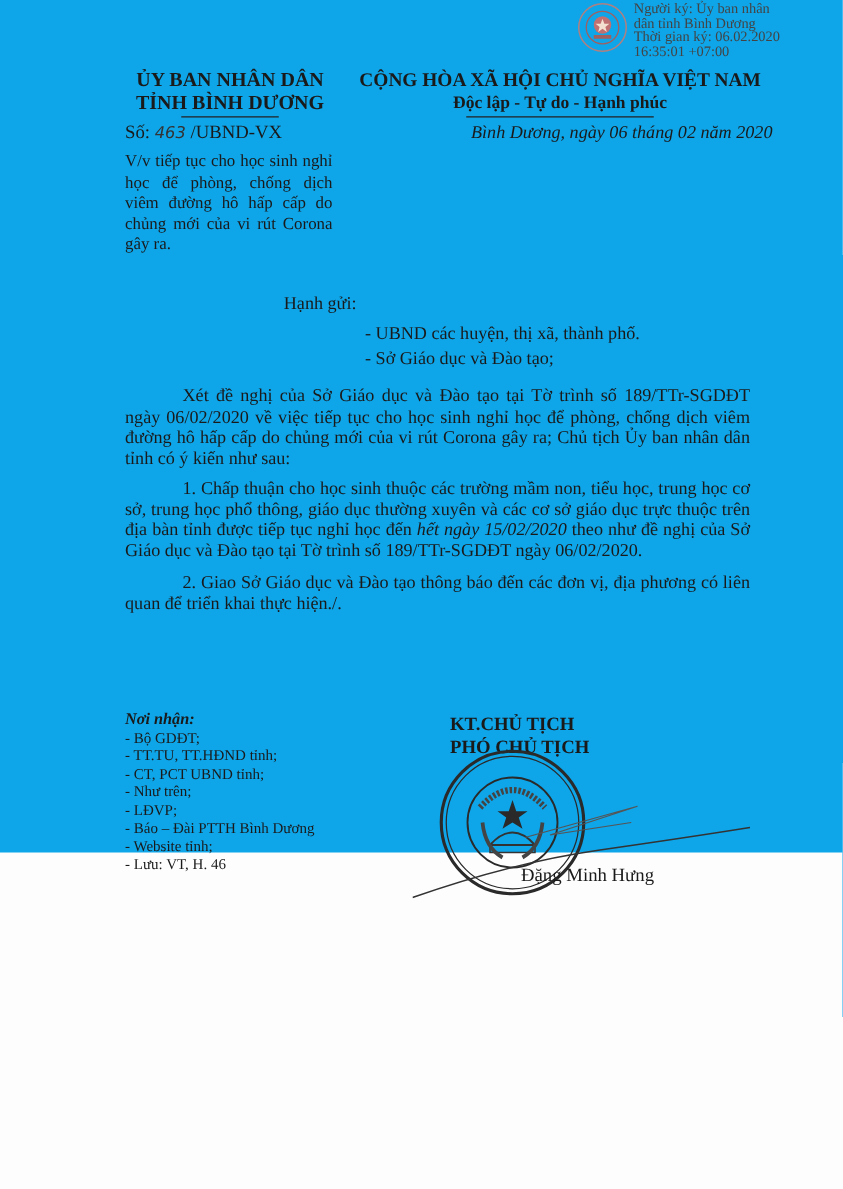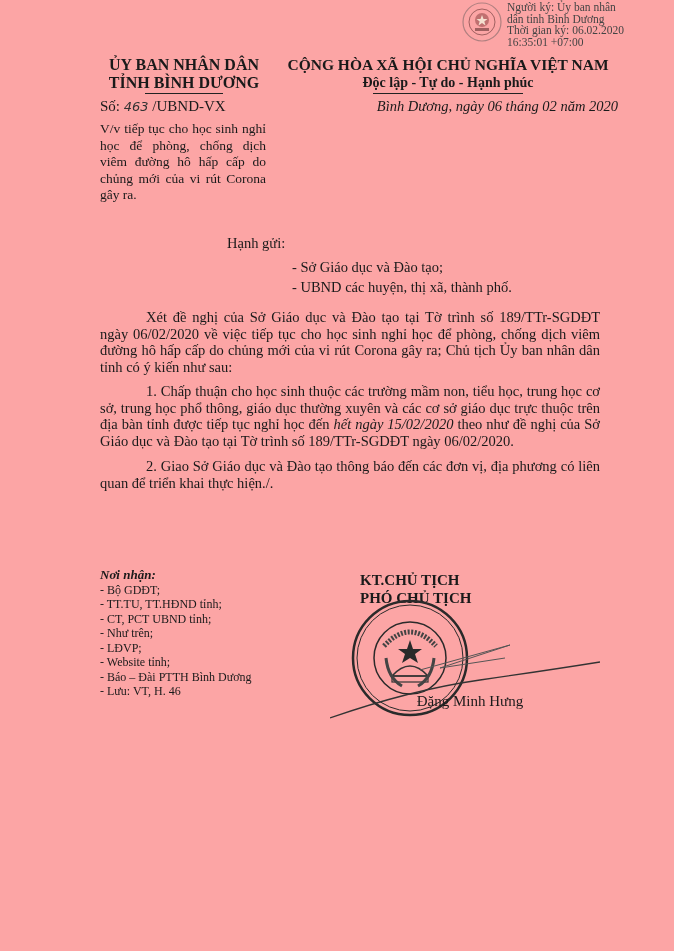--- a/index.html
+++ b/index.html
@@ -1,20 +1,20 @@
 <!DOCTYPE html>
 <html><head>
 <meta charset="utf-8">
 <style>
   html, body { margin:0; padding:0; }
   body {
     width:674px; height:951px; background:#fdfdfd; position:relative; overflow:hidden;
     font-family:"Liberation Serif", serif; color:#1a1a1a;
   }
-  .page { position:absolute; left:0; top:0; width:674px; height:951px; background:#fca5a5; }
+  .page { position:absolute; left:0; top:0; width:674px; height:682px; background:#0ea5e9; }
   .abs { position:absolute; }
   .left-head { left:100px; top:56px; width:168px; text-align:center; font-weight:bold; font-size:16px; line-height:18px; }
   .left-head .rule { width:78px; height:1px; background:#222; margin:1px auto 0; }
   .so-line { left:100px; top:98px; width:168px; text-align:left; font-size:15px; }
   .so-line .hand { font-family:"DejaVu Sans", sans-serif; font-size:13px; color:#333; font-style:italic; }
   .vv { left:100px; top:121px; width:166px; font-size:13.5px; line-height:16.5px; text-align:justify; }
   .right-head { left:278px; top:56px; width:340px; text-align:center; font-weight:bold; font-size:15.5px; line-height:18px; }
   .motto { font-size:14px; }
   .motto-rule { width:150px; height:1px; background:#222; margin:1px auto 0; }
   .date-line { left:278px; top:98px; width:340px; text-align:right; font-style:italic; font-size:14.5px; }
@@ -68,39 +68,39 @@
 
   <div class="abs right-head">
     <div>CỘNG HÒA XÃ HỘI CHỦ NGHĨA VIỆT NAM</div>
     <div class="motto">Độc lập - Tự do - Hạnh phúc</div>
     <div class="motto-rule"></div>
   </div>
   <div class="abs date-line">Bình Dương, ngày 06 tháng 02 năm 2020</div>
 
   <div class="abs kinhgui">Hạnh gửi:</div>
   <div class="abs recipients">
+    <div>- UBND các huyện, thị xã, thành phố.</div>
     <div>- Sở Giáo dục và Đào tạo;</div>
-    <div>- UBND các huyện, thị xã, thành phố.</div>
   </div>
 
   <div class="abs body-text">
     <p class="para1">Xét đề nghị của Sở Giáo dục và Đào tạo tại Tờ trình số 189/TTr-SGDĐT ngày 06/02/2020 về việc tiếp tục cho học sinh nghỉ học để phòng, chống dịch viêm đường hô hấp cấp do chủng mới của vi rút Corona gây ra; Chủ tịch Ủy ban nhân dân tỉnh có ý kiến như sau:</p>
     <p><span>1. Chấp thuận cho học sinh thuộc các trường mầm non, tiểu học, trung học cơ sở, trung học phổ thông, giáo dục thường xuyên và các cơ sở giáo dục trực thuộc trên địa bàn tỉnh được tiếp tục nghỉ học đến </span><i>hết ngày 15/02/2020</i><span> theo như đề nghị của Sở Giáo dục và Đào tạo tại Tờ trình số 189/TTr-SGDĐT ngày 06/02/2020.</span></p>
     <p>2. Giao Sở Giáo dục và Đào tạo thông báo đến các đơn vị, địa phương có liên quan để triển khai thực hiện./.</p>
   </div>
 
   <div class="abs noinaan">
     <div class="hdr">Nơi nhận:</div>
     <div>- Bộ GDĐT;</div>
     <div>- TT.TU, TT.HĐND tỉnh;</div>
     <div>- CT, PCT UBND tỉnh;</div>
     <div>- Như trên;</div>
     <div>- LĐVP;</div>
+    <div>- Báo – Đài PTTH Bình Dương</div>
     <div>- Website tỉnh;</div>
-    <div>- Báo – Đài PTTH Bình Dương</div>
     <div>- Lưu: VT, H. 46</div>
   </div>
 
   <div class="abs sign-block">
     <div>KT.CHỦ TỊCH</div>
     <div>PHÓ CHỦ TỊCH</div>
   </div>
 
   <svg class="abs stamp" viewBox="0 0 120 120">
     <circle cx="60" cy="60" r="57" fill="none" stroke="#2a2a2a" stroke-width="2.5"></circle>

